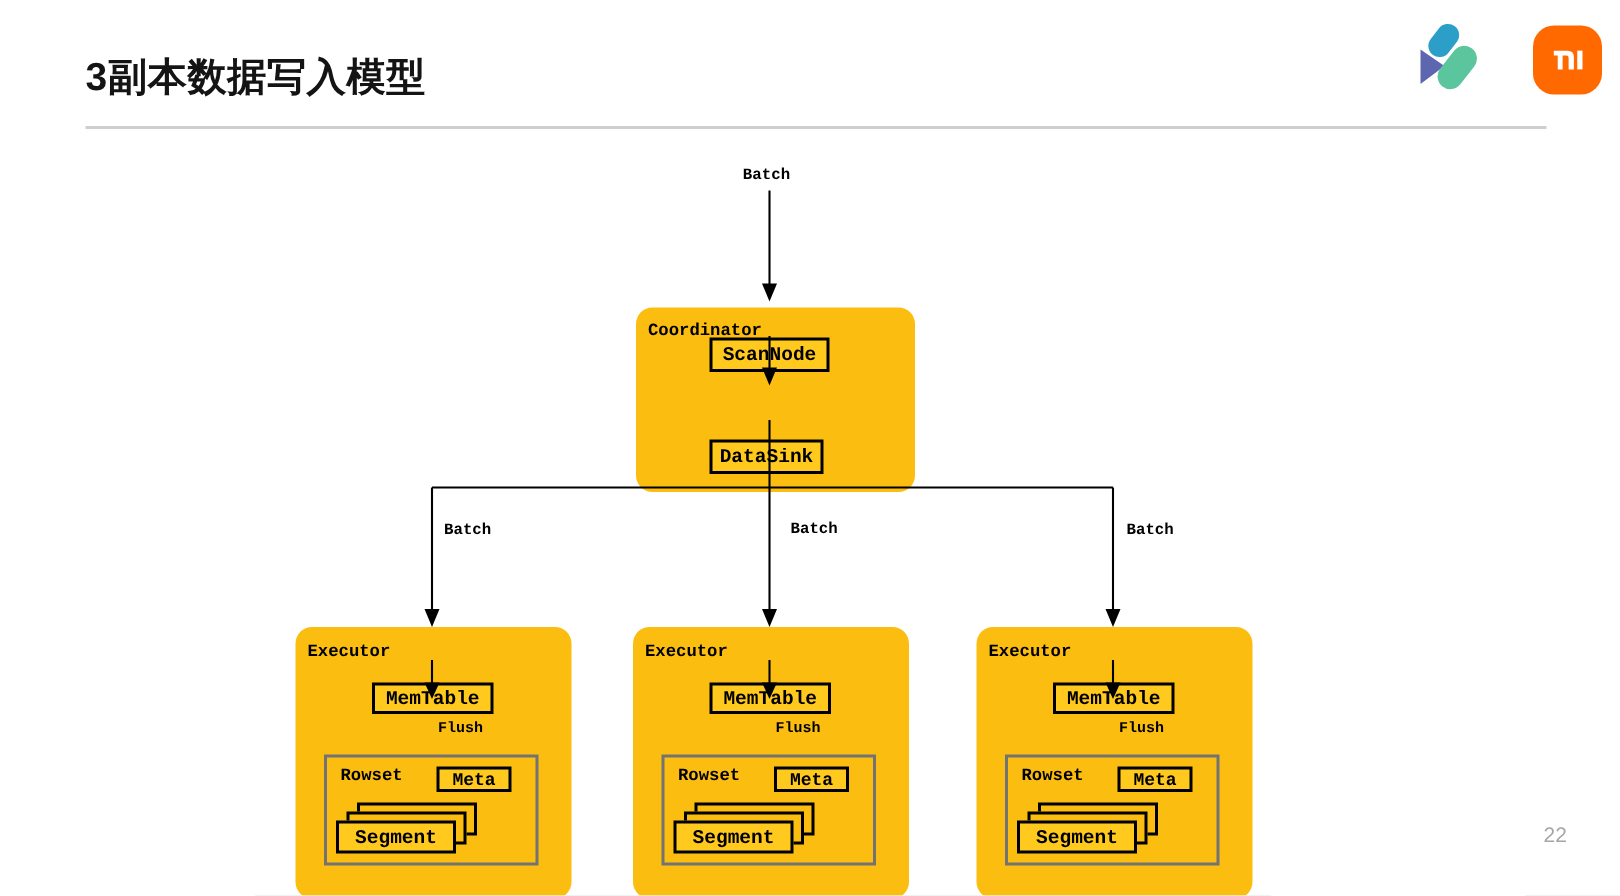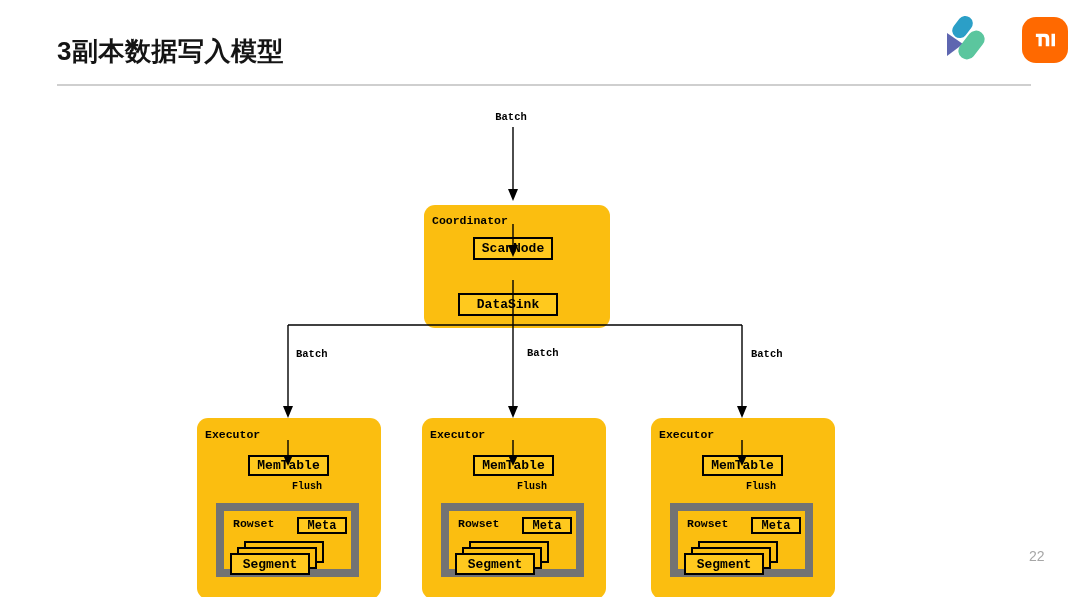--- a/index.html
+++ b/index.html
@@ -41,30 +41,30 @@
   }
   .box-label{position:absolute;font-size:11.5px;}
   .node{
     position:absolute;border:2px solid #000;box-sizing:border-box;
     display:flex;align-items:center;justify-content:center;
     font-size:13px;
   }
   
   .coordinator{left:424px;top:168px;width:186px;height:123px;}
   .coordinator .box-label{left:8px;top:9px;}
-  .scan-node{left:49px;top:32px;width:80px;height:23px;}
-  .data-sink{left:34px;top:88px;width:100px;height:23px;}
+  .scan-node{left:49px;top:20px;width:80px;height:23px;}
+  .data-sink{left:49px;top:88px;width:76px;height:23px;}
   
   .executor{top:381px;width:184px;height:181px;}
   .executor .box-label{left:8px;top:10px;}
   .memtable{left:51px;top:37px;width:81px;height:21px;text-align:right;}
   .flush-label{position:absolute;left:95px;top:63px;font-size:10px;}
   .rowset{
     position:absolute;left:19px;top:85px;width:143px;height:74px;
-    border:8px solid #737373;box-sizing:border-box;background:transparent;
+    border:2px solid #737373;box-sizing:border-box;background:transparent;
   }
   .rowset-label{position:absolute;left:9px;top:6px;font-size:11.5px;}
   .meta{left:73px;top:6px;width:50px;height:17px;font-size:12px;}
   .seg{
     position:absolute;width:80px;height:22px;border:2px solid #000;box-sizing:border-box;
     display:flex;align-items:center;justify-content:center;font-size:13px;
   }
   .seg-back{left:20px;top:30px;}
   .seg-mid{left:13px;top:36px;}
   .seg-front{left:6px;top:42px;}

